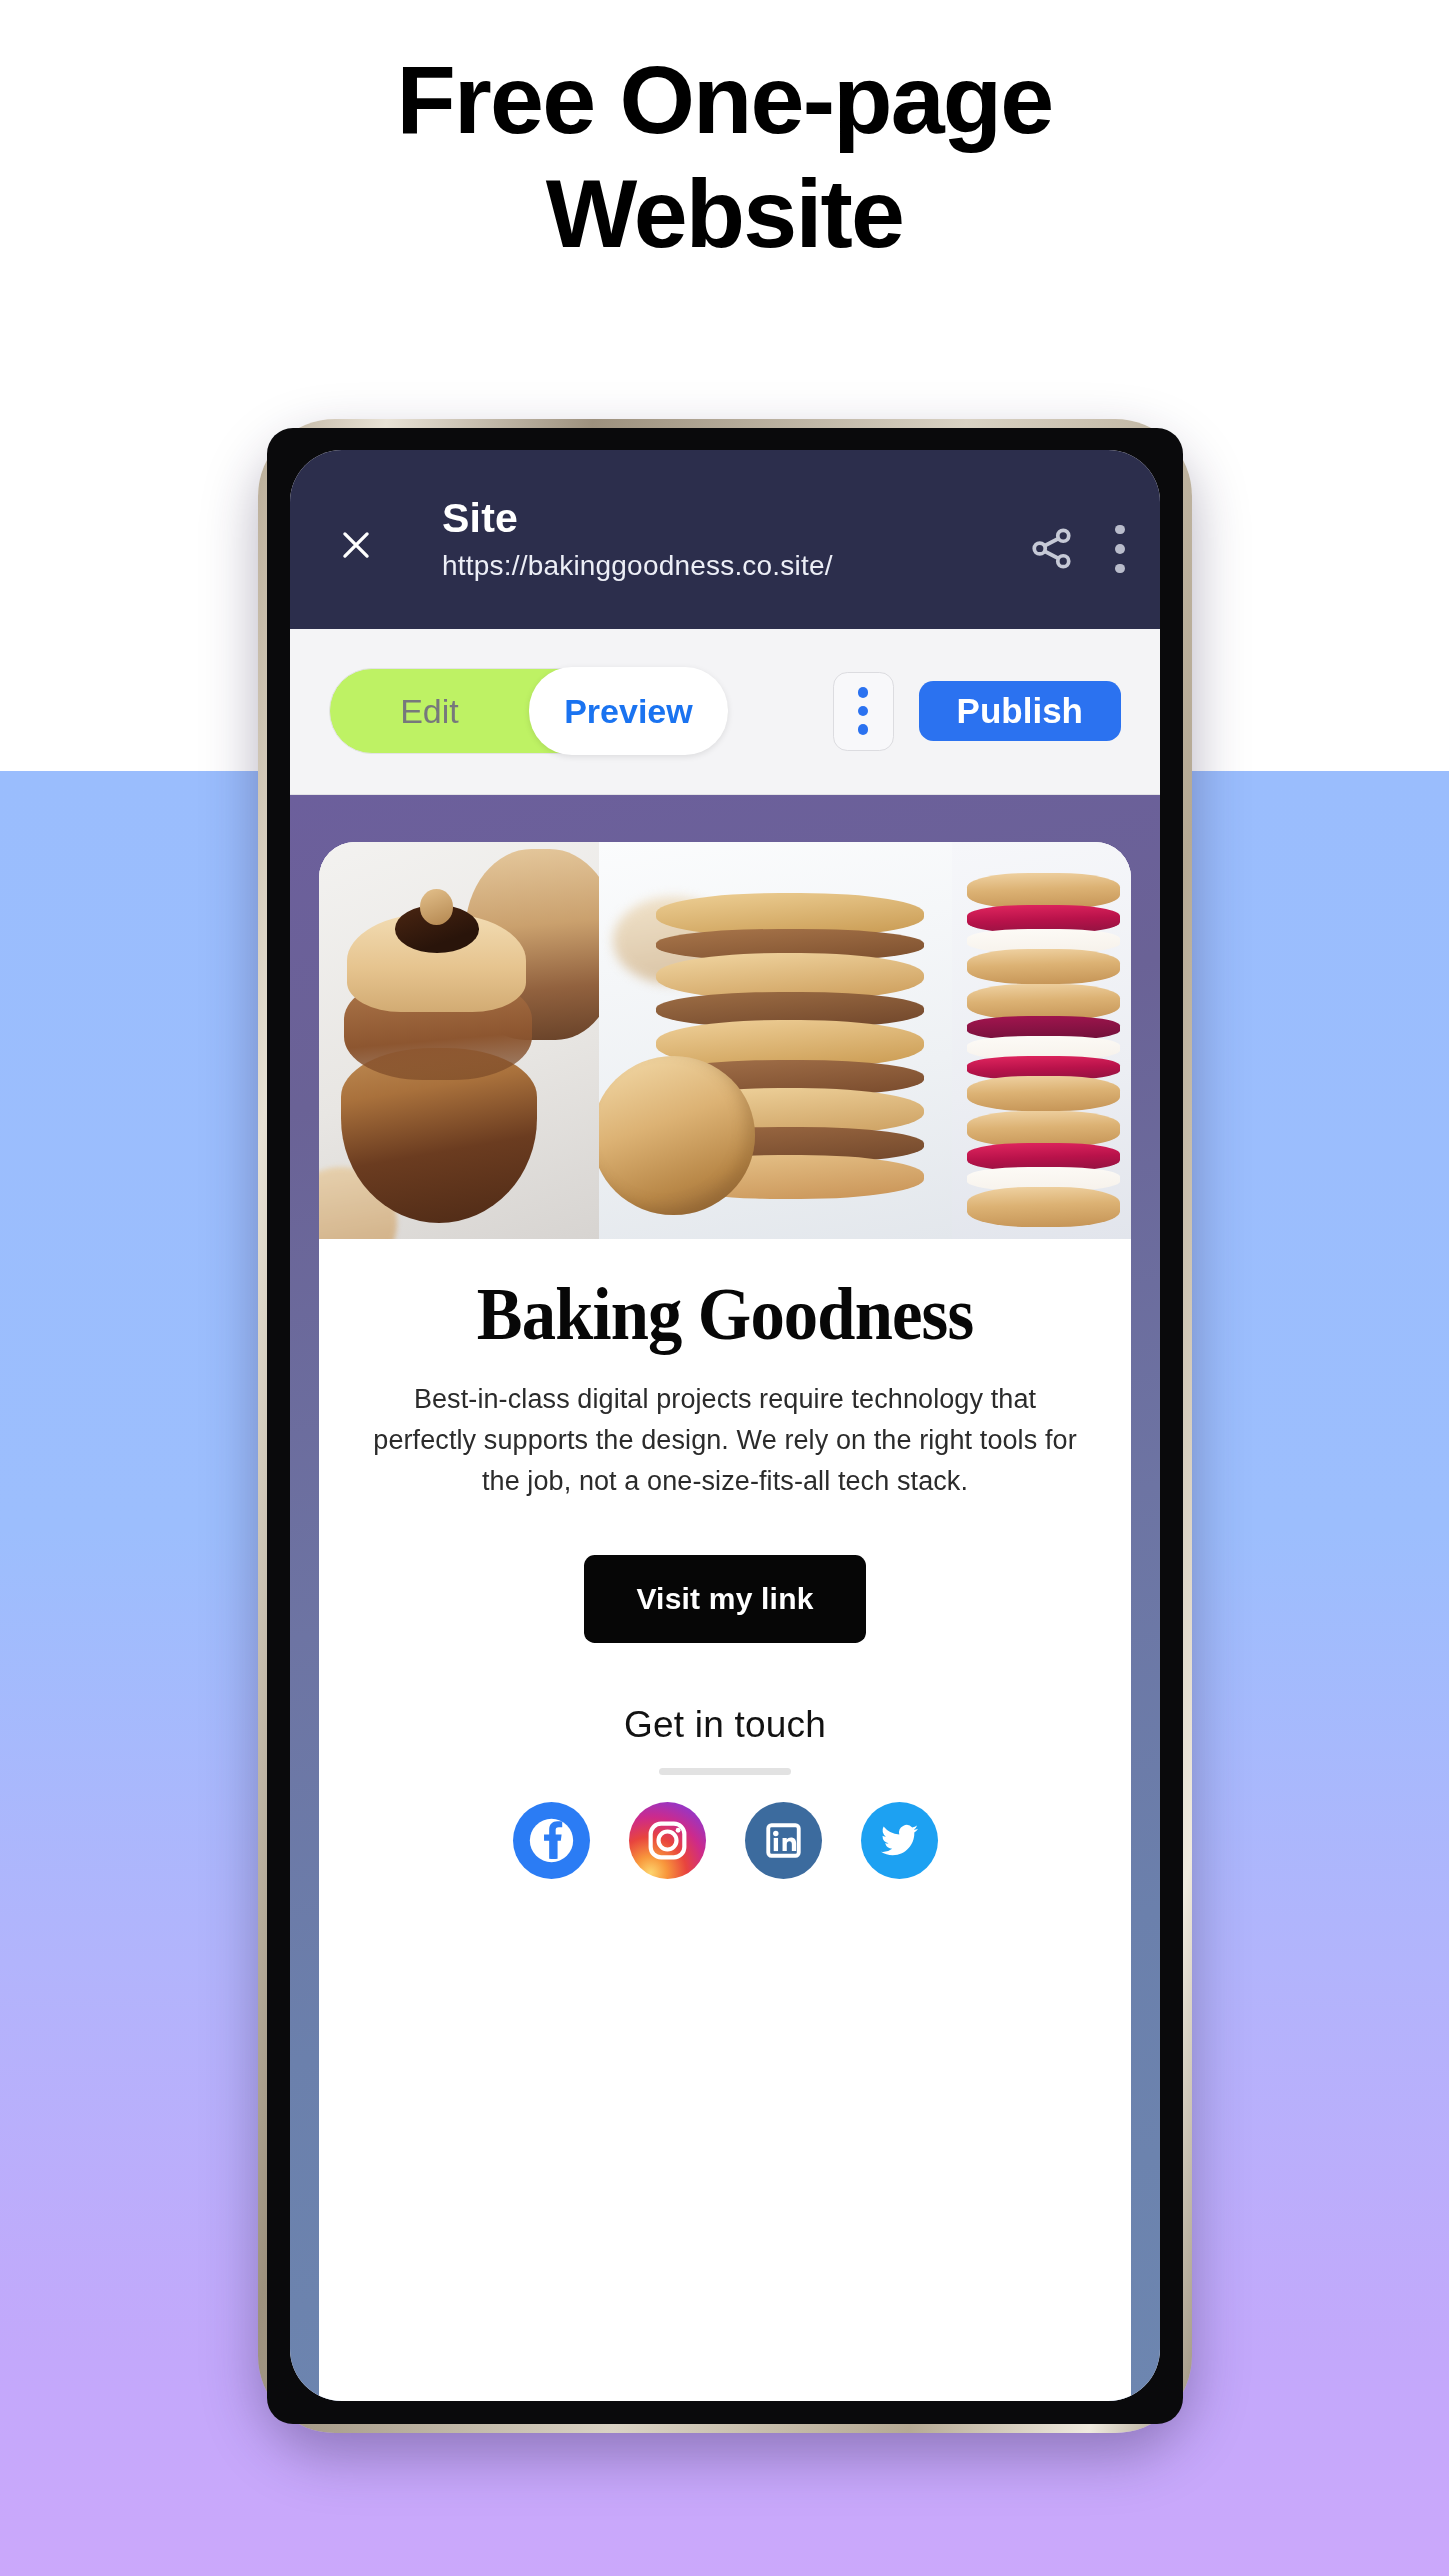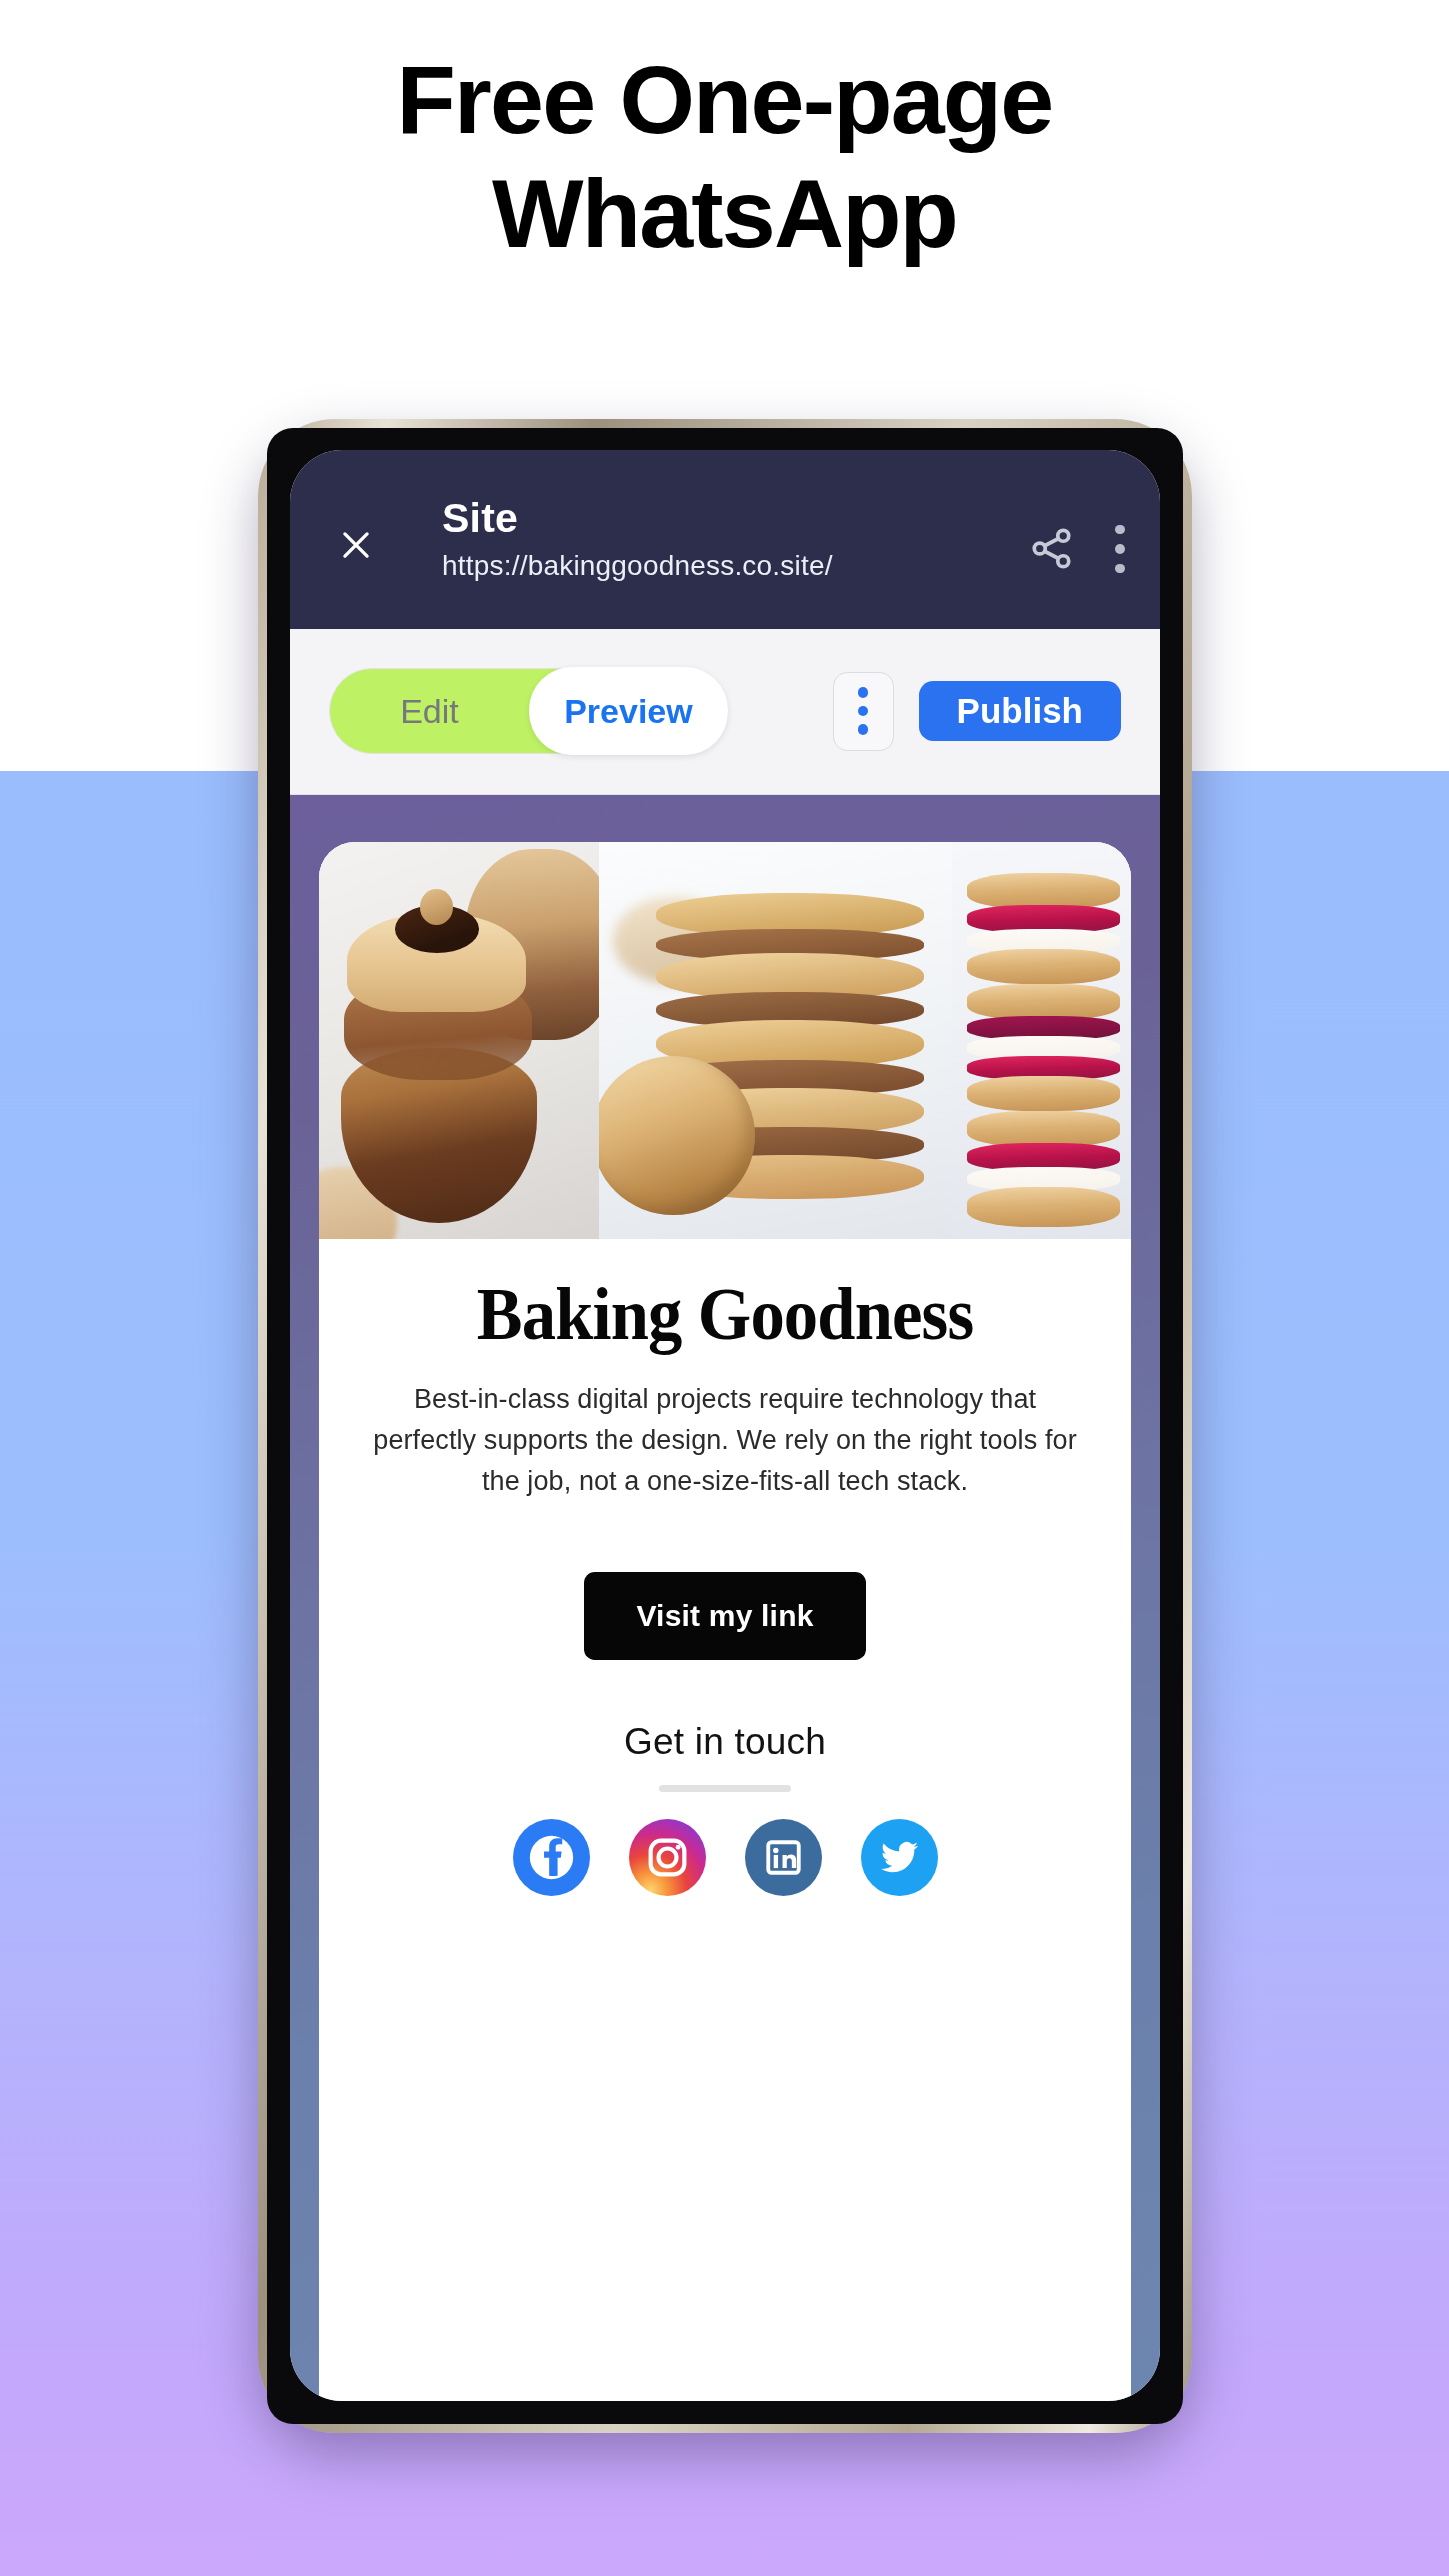--- a/index.html
+++ b/index.html
@@ -268,21 +268,21 @@
   }
   #site-desc {
     margin-top:27px;
     font-size:27px;
     line-height:1.52;
     color:#2b2b2b;
     max-width:716px;
     letter-spacing:0.1px;
   }
   #visit-btn {
-    margin-top:70px;
+    margin-top:53px;
     background:#060606; color:#ffffff;
     border:none; border-radius:10.7px;
     padding:27px 52px;
     font-size:30px; font-weight:bold;
     font-family:"Liberation Sans", sans-serif;
     cursor:pointer;
     letter-spacing:0.2px;
   }
   #contact-title {
     margin-top:61px;
@@ -318,21 +318,21 @@
   #whatsapp-btn svg { width:47px; height:47px; flex:0 0 47px; }
 </style>
 </head>
 <body>
 
 <div id="bg-top"></div>
 <div id="bg-gradient"></div>
 
 <div id="promo">
   <span class="l">Free One-page</span>
-  <span class="l">WhatsApp</span>
+  <span class="l">Website</span>
 </div>
 
 <div id="phone">
  <div id="phone-black">
   <div id="phone-screen">
 
     <div id="app-header">
       <div id="close-btn">
         <svg viewBox="0 0 24 24" fill="none" stroke="#ffffff" stroke-width="2.1" stroke-linecap="round">
           <path d="M5 5 L19 19 M19 5 L5 19"></path>

